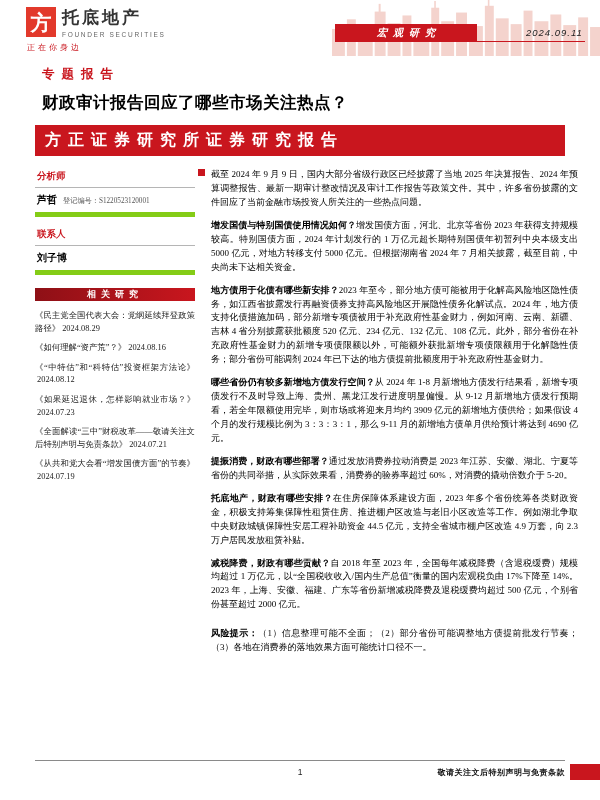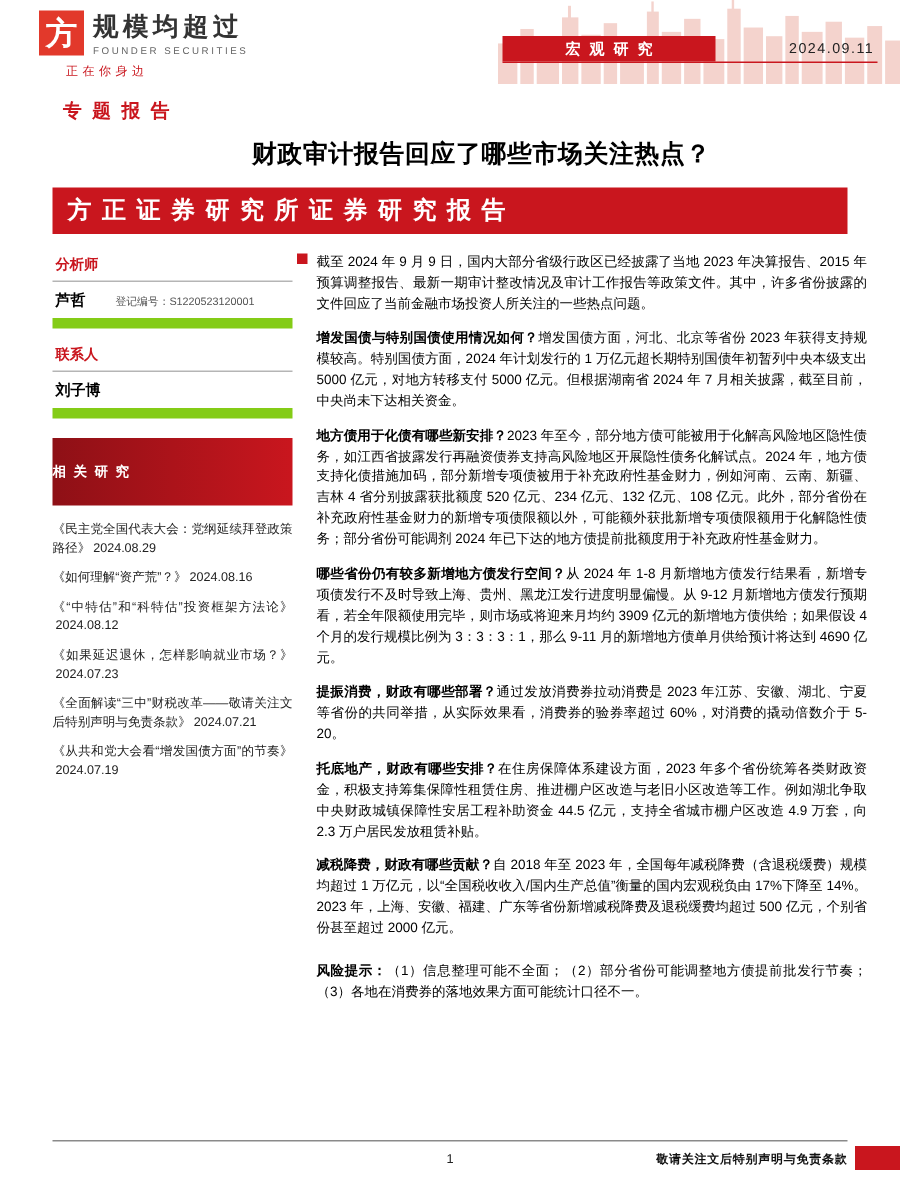--- a/index.html
+++ b/index.html
@@ -3,52 +3,52 @@
 <meta charset="utf-8">
 <style>
   html,body{margin:0;padding:0;background:#e8e8e8;}
   .page{position:relative;width:600px;height:800px;background:#fff;overflow:hidden;
         font-family:"Liberation Sans","DejaVu Sans",sans-serif;color:#111;margin:0 auto;}
 
   
   .hdr{position:relative;height:58px;}
   .skyline{position:absolute;top:0;right:0;width:268px;height:56px;z-index:0;}
   .hdr-right{position:absolute;top:24px;left:335px;right:15px;height:17px;z-index:1;
-             border-bottom:1.5px solid #c9161e;display:flex;align-items:center;}
+             border-bottom:1.5px solid #c9161e;display:flex;align-items:center;font-style:italic;}
   .cat-band{background:#c9161e;color:#fff;font-size:10px;font-weight:bold;letter-spacing:6px;
             height:17px;box-sizing:border-box;display:flex;align-items:center;justify-content:center;
             width:142px;padding-left:6px;}
   .hdr-date{margin-left:20px;font-size:9.5px;color:#222;letter-spacing:1px;padding-left:29px;}
   .logo-block{position:absolute;left:26px;top:7px;z-index:2;}
   .logo-row{display:flex;align-items:flex-start;gap:6px;}
   .logo-mark{width:30px;height:30px;background:#e2392b;color:#fff;font-weight:bold;font-size:21px;
              display:flex;align-items:center;justify-content:center;line-height:1;}
   .brand-cn{font-size:17px;font-weight:bold;letter-spacing:3px;color:#333;line-height:1.1;margin-top:2px;}
   .brand-en{font-size:6.5px;letter-spacing:1.7px;color:#666;margin-top:3px;}
-  .slogan{margin-top:4px;margin-left:18px;font-size:8px;letter-spacing:3px;color:#c9161e;}
+  .slogan{margin-top:4px;margin-left:1px;font-size:8px;letter-spacing:3px;color:#c9161e;}
 
   
   .title-block{margin:8px 0 0 42px;}
   .report-type{color:#c9161e;font-weight:bold;font-size:12.5px;letter-spacing:7px;}
-  .title{margin-top:9px;font-size:16.5px;font-weight:bold;color:#000;letter-spacing:0.5px;text-align:center;}
+  .title{margin-top:9px;font-size:16.5px;font-weight:bold;color:#000;letter-spacing:0.5px;}
   .banner{margin:11px 35px 0 35px;background:#c9161e;color:#fff;font-size:16px;font-weight:bold;
           letter-spacing:7px;padding:5px 0 5px 10px;}
 
   
-  .content{display:flex;margin:12px 22px 0 35px;gap:16px;}
+  .content{display:flex;margin:12px 22px 0 35px;gap:16px;font-family:Liberation Serif, serif;}
   .sidebar{flex:0 0 160px;width:160px;font-size:8.4px;}
   .side-label{color:#c9161e;font-weight:bold;font-size:9.5px;padding:2px 0 4px 2px;
               border-bottom:1px solid #b5b5b5;}
-  .side-person{display:flex;align-items:baseline;gap:20px;padding:5px 0 5px 2px;
-               border-bottom:7px solid #84cc16;}
+  .side-person{display:flex;align-items:baseline;gap:6px;padding:5px 0 5px 2px;
+               border-bottom:5px solid #84cc16;}
   .person-name{font-weight:bold;font-size:10px;color:#000;}
   .person-id{font-size:7.2px;color:#555;}
   .gap8{height:9px;}
   .related-header{margin-top:13px;background:linear-gradient(90deg,#8e1016,#c9161e);color:#fff;
-                  text-align:left;font-size:9px;font-weight:bold;letter-spacing:5px;padding:16px 0;}
+                  text-align:center;font-size:9px;font-weight:bold;letter-spacing:5px;padding:0 0;}
   .related-list{margin-top:9px;}
   .related-item{margin-bottom:7px;line-height:1.5;color:#222;text-align:justify;}
   .rel-date{margin-left:2px;}
 
   .main{flex:1;position:relative;font-size:9px;line-height:1.55;text-align:justify;color:#000;}
   .marker{position:absolute;left:-13px;top:1px;width:7px;height:7px;background:#c9161e;}
   .para{margin:0 0 9px 0;}
   .q{font-weight:bold;}
   .risk{margin-top:15px;}
 
@@ -96,21 +96,21 @@
       <div class="cat-band">
         <span>宏观研究</span>
       </div>
       <div class="hdr-date">2024.09.11</div>
     </div>
 
     <div class="logo-block">
       <div class="logo-row">
         <div class="logo-mark">方</div>
         <div class="logo-text">
-          <div class="brand-cn">规模均超过</div>
+          <div class="brand-cn">托底地产</div>
           <div class="brand-en">FOUNDER SECURITIES</div>
         </div>
       </div>
       <div class="slogan">正在你身边</div>
     </div>
   </header>
 
   <div class="title-block">
     <div class="report-type">专题报告</div>
     <div class="title">财政审计报告回应了哪些市场关注热点？</div>
@@ -152,21 +152,21 @@
         </div>
         <div class="related-item">
           <span>《从共和党大会看“增发国债方面”的节奏》</span><span class="rel-date">2024.07.19</span>
         </div>
       </div>
     </aside>
 
     <section class="main">
       <div class="marker"></div>
 
-      <p class="para">截至 2024 年 9 月 9 日，国内大部分省级行政区已经披露了当地 2023 年决算报告、2015 年预算调整报告、最新一期审计整改情况及审计工作报告等政策文件。其中，许多省份披露的文件回应了当前金融市场投资人所关注的一些热点问题。</p>
+      <p class="para">截至 2024 年 9 月 9 日，国内大部分省级行政区已经披露了当地 2025 年决算报告、2024 年预算调整报告、最新一期审计整改情况及审计工作报告等政策文件。其中，许多省份披露的文件回应了当前金融市场投资人所关注的一些热点问题。</p>
 
       <p class="para">
         <strong class="q">增发国债与特别国债使用情况如何？</strong><span>增发国债方面，河北、北京等省份 2023 年获得支持规模较高。特别国债方面，2024 年计划发行的 1 万亿元超长期特别国债年初暂列中央本级支出 5000 亿元，对地方转移支付 5000 亿元。但根据湖南省 2024 年 7 月相关披露，截至目前，中央尚未下达相关资金。</span>
       </p>
       <p class="para">
         <strong class="q">地方债用于化债有哪些新安排？</strong><span>2023 年至今，部分地方债可能被用于化解高风险地区隐性债务，如江西省披露发行再融资债券支持高风险地区开展隐性债务化解试点。2024 年，地方债支持化债措施加码，部分新增专项债被用于补充政府性基金财力，例如河南、云南、新疆、吉林 4 省分别披露获批额度 520 亿元、234 亿元、132 亿元、108 亿元。此外，部分省份在补充政府性基金财力的新增专项债限额以外，可能额外获批新增专项债限额用于化解隐性债务；部分省份可能调剂 2024 年已下达的地方债提前批额度用于补充政府性基金财力。</span>
       </p>
       <p class="para">
         <strong class="q">哪些省份仍有较多新增地方债发行空间？</strong><span>从 2024 年 1-8 月新增地方债发行结果看，新增专项债发行不及时导致上海、贵州、黑龙江发行进度明显偏慢。从 9-12 月新增地方债发行预期看，若全年限额使用完毕，则市场或将迎来月均约 3909 亿元的新增地方债供给；如果假设 4 个月的发行规模比例为 3：3：3：1，那么 9-11 月的新增地方债单月供给预计将达到 4690 亿元。</span>
       </p>

